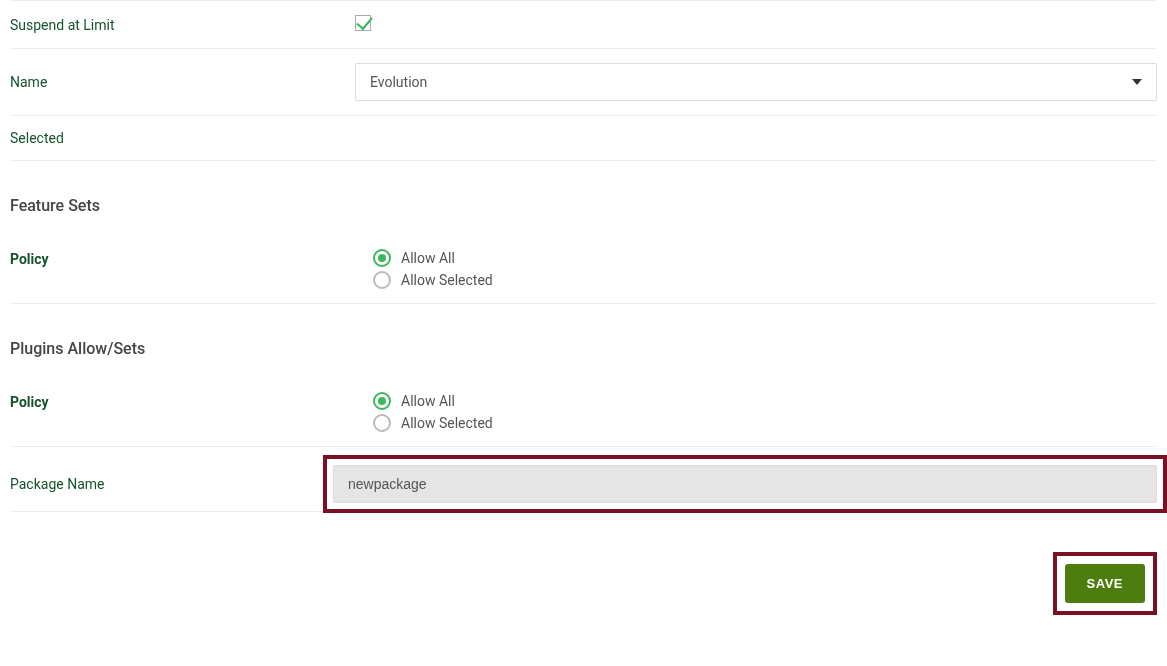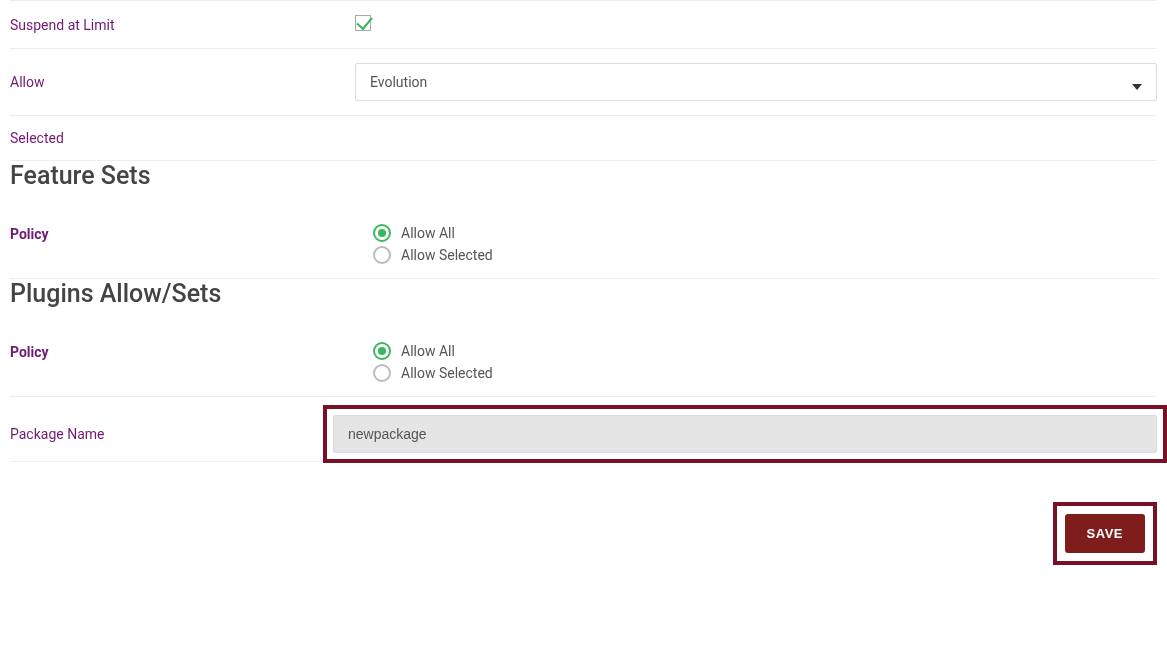--- a/index.html
+++ b/index.html
@@ -17,21 +17,21 @@
     }
     .form-row {
       display: flex;
       align-items: center;
       padding: 14px 0;
       border-bottom: 1px solid #eee;
     }
     .form-label {
       width: 345px;
       flex-shrink: 0;
-      color: #701a75;
+      color: #14532d;
       font-size: 14px;
     }
     .form-label.underline {
       text-decoration-style: dotted;
       text-underline-offset: 3px;
     }
     .form-control-area {
       flex: 1;
     }
     .checkbox-box {
@@ -55,35 +55,36 @@
     .select-box {
       width: 100%;
       border: 1px solid #ddd;
       padding: 10px 14px;
       font-size: 14px;
       color: #555;
       background: #fff;
       position: relative;
       display: flex;
       justify-content: space-between;
-      align-items: flex-end;
+      align-items: center;
       cursor: pointer;
       border-radius: 2px;
     }
     .caret-down {
       width: 0;
       height: 0;
       border-left: 5px solid transparent;
       border-right: 5px solid transparent;
       border-top: 6px solid #333;
     }
     .section-heading {
-      font-size: 25px;
+      font-size: 16px;
       font-weight: 500;
       color: #444;
+      margin-top: 35px;
       margin-bottom: 20px;
     }
     .radio-group {
       display: flex;
       flex-direction: column;
       gap: 4px;
     }
     .radio-item {
       display: flex;
       align-items: center;
@@ -143,21 +144,21 @@
       display: flex;
       justify-content: flex-end;
       margin-top: 40px;
       padding-bottom: 20px;
     }
     .save-highlight {
       border: 4px solid #7a1025;
       padding: 8px;
     }
     .save-button {
-      background: #7f1d1d;
+      background: #4d7c0f;
       color: #fff;
       font-weight: 600;
       font-size: 13px;
       letter-spacing: 0.5px;
       border: none;
       padding: 12px 22px;
       border-radius: 3px;
       cursor: pointer;
     }
     .top-border {
@@ -181,21 +182,21 @@
 <body>
 
 <div class="form-row top-border">
   <div class="form-label">Suspend at Limit</div>
   <div class="form-control-area">
     <span class="checkbox-box checked"></span>
   </div>
 </div>
 
 <div class="form-row">
-  <div class="form-label">Allow</div>
+  <div class="form-label">Name</div>
   <div class="form-control-area">
     <div class="select-box">
       <span>Evolution</span>
       <span class="caret-down"></span>
     </div>
   </div>
 </div>
 
 <div class="form-row">
   <div class="form-label">Selected</div>

